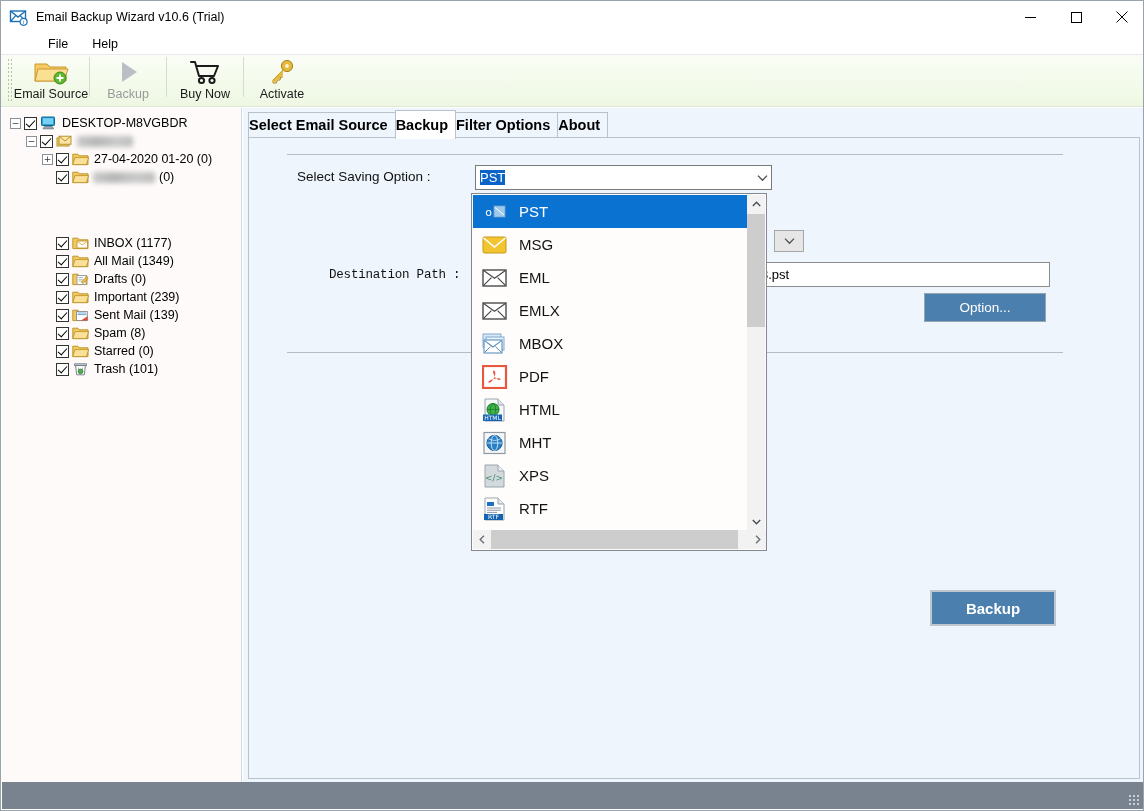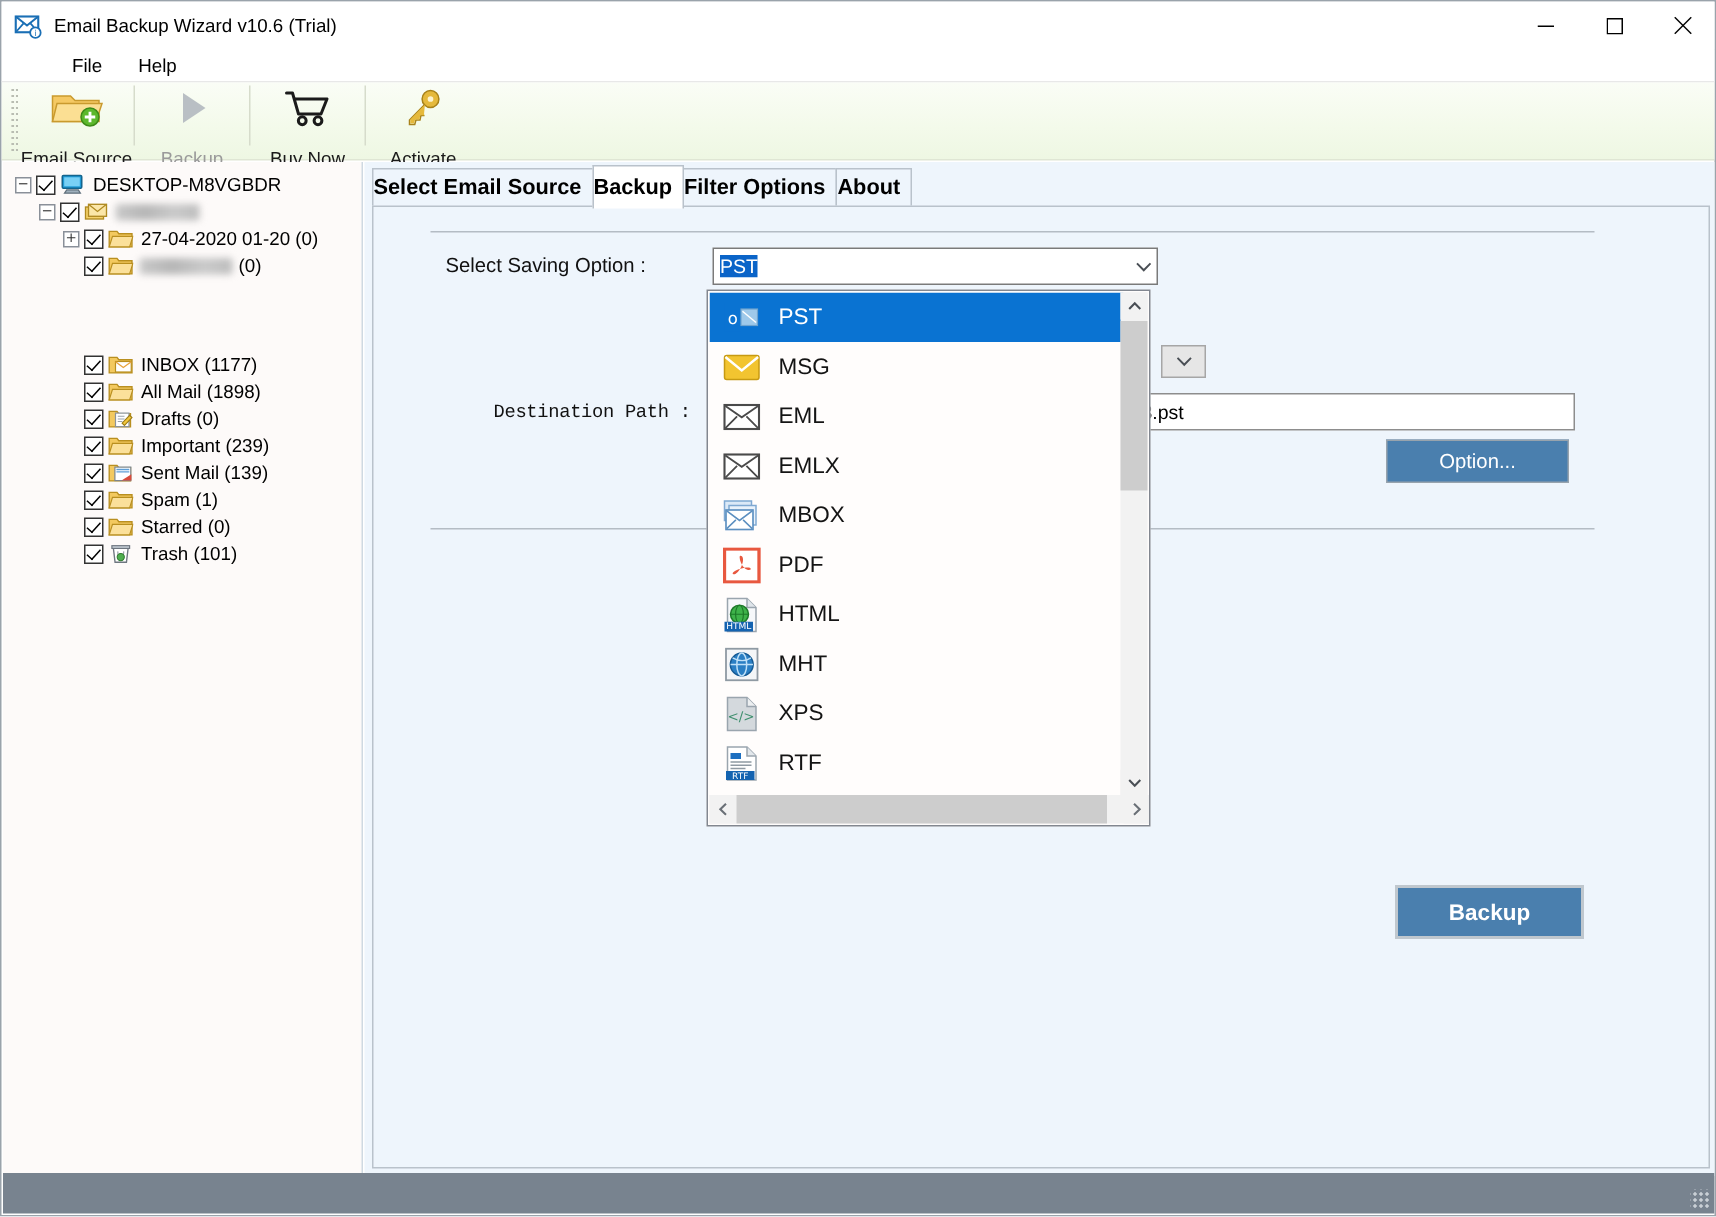--- a/index.html
+++ b/index.html
@@ -105,21 +105,21 @@
     cursor: default;
     position: relative;
   }
   .tb-btn .tb-icon {
     height: 26px;
     display: flex; align-items: center; justify-content: center;
   }
   .tb-btn .tb-label {
     font-size: 12.5px;
     color: #1a1a1a;
-    margin-top: 14px;
+    margin-top: 2px;
     white-space: nowrap;
   }
   .tb-btn.disabled .tb-label { color: #9a9a9a; }
   .tb-sep {
     width: 1px; height: 40px;
     background: #d6dccb;
     margin: 2px 2px 0 2px;
     flex: 0 0 auto;
   }
 
@@ -572,21 +572,21 @@
               </svg></span>
             <span class="tlabel">INBOX (1177)</span>
           </div>
           <div class="tnode" style="padding-left: 34px;">
             <span class="expander-spacer"></span>
             <span class="cbox checked"></span>
             <span class="ticon"><svg width="17" height="14" viewBox="0 0 17 14">
                 <path d="M0.8 2.2 L6 2.2 L7.2 3.8 L16 3.8 L16 12.6 L0.8 12.6 Z" fill="#f3c95f" stroke="#b98f20" stroke-width="0.9"></path>
                 <path d="M0.8 12.6 L3 5.6 L16.6 5.6 L14.4 12.6 Z" fill="#fbe09a" stroke="#b98f20" stroke-width="0.8"></path>
               </svg></span>
-            <span class="tlabel">All Mail (1898)</span>
+            <span class="tlabel">All Mail (1349)</span>
           </div>
           <div class="tnode" style="padding-left: 34px;">
             <span class="expander-spacer"></span>
             <span class="cbox checked"></span>
             <span class="ticon"><svg width="17" height="14" viewBox="0 0 17 14">
                 <path d="M0.8 2.2 L6 2.2 L7.2 3.8 L15 3.8 L15 12.6 L0.8 12.6 Z" fill="#f3c95f" stroke="#b98f20" stroke-width="0.9"></path>
                 <rect x="5" y="3.4" width="9" height="9" fill="#ffffff" stroke="#8b939a" stroke-width="0.8"></rect>
                 <path d="M6.5 5.5 L11 5.5 M6.5 7.3 L11 7.3 M6.5 9 L9.6 9" stroke="#9aa2a9" stroke-width="0.7"></path>
                 <path d="M11 11.6 L16 6.4 L14.4 4.9 L9.4 10.1 Z" fill="#f2c63c" stroke="#9a7a14" stroke-width="0.7"></path>
               </svg></span>
@@ -612,21 +612,21 @@
               </svg></span>
             <span class="tlabel">Sent Mail (139)</span>
           </div>
           <div class="tnode" style="padding-left: 34px;">
             <span class="expander-spacer"></span>
             <span class="cbox checked"></span>
             <span class="ticon"><svg width="17" height="14" viewBox="0 0 17 14">
                 <path d="M0.8 2.2 L6 2.2 L7.2 3.8 L16 3.8 L16 12.6 L0.8 12.6 Z" fill="#f3c95f" stroke="#b98f20" stroke-width="0.9"></path>
                 <path d="M0.8 12.6 L3 5.6 L16.6 5.6 L14.4 12.6 Z" fill="#fbe09a" stroke="#b98f20" stroke-width="0.8"></path>
               </svg></span>
-            <span class="tlabel">Spam (1)</span>
+            <span class="tlabel">Spam (8)</span>
           </div>
           <div class="tnode" style="padding-left: 34px;">
             <span class="expander-spacer"></span>
             <span class="cbox checked"></span>
             <span class="ticon"><svg width="17" height="14" viewBox="0 0 17 14">
                 <path d="M0.8 2.2 L6 2.2 L7.2 3.8 L16 3.8 L16 12.6 L0.8 12.6 Z" fill="#f3c95f" stroke="#b98f20" stroke-width="0.9"></path>
                 <path d="M0.8 12.6 L3 5.6 L16.6 5.6 L14.4 12.6 Z" fill="#fbe09a" stroke="#b98f20" stroke-width="0.8"></path>
               </svg></span>
             <span class="tlabel">Starred (0)</span>
           </div>

